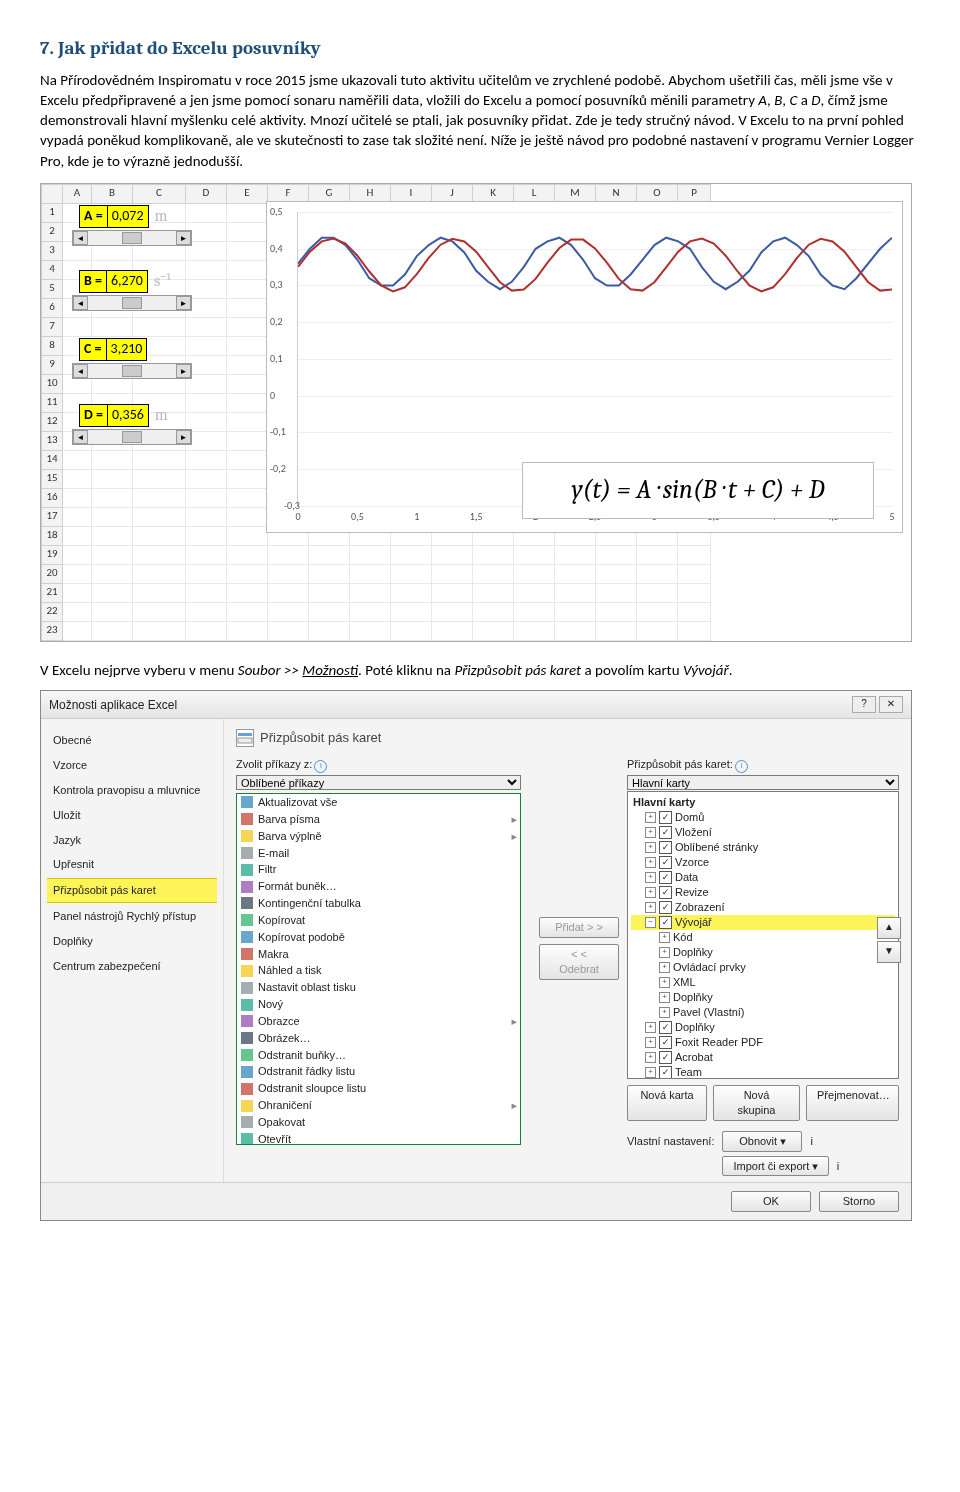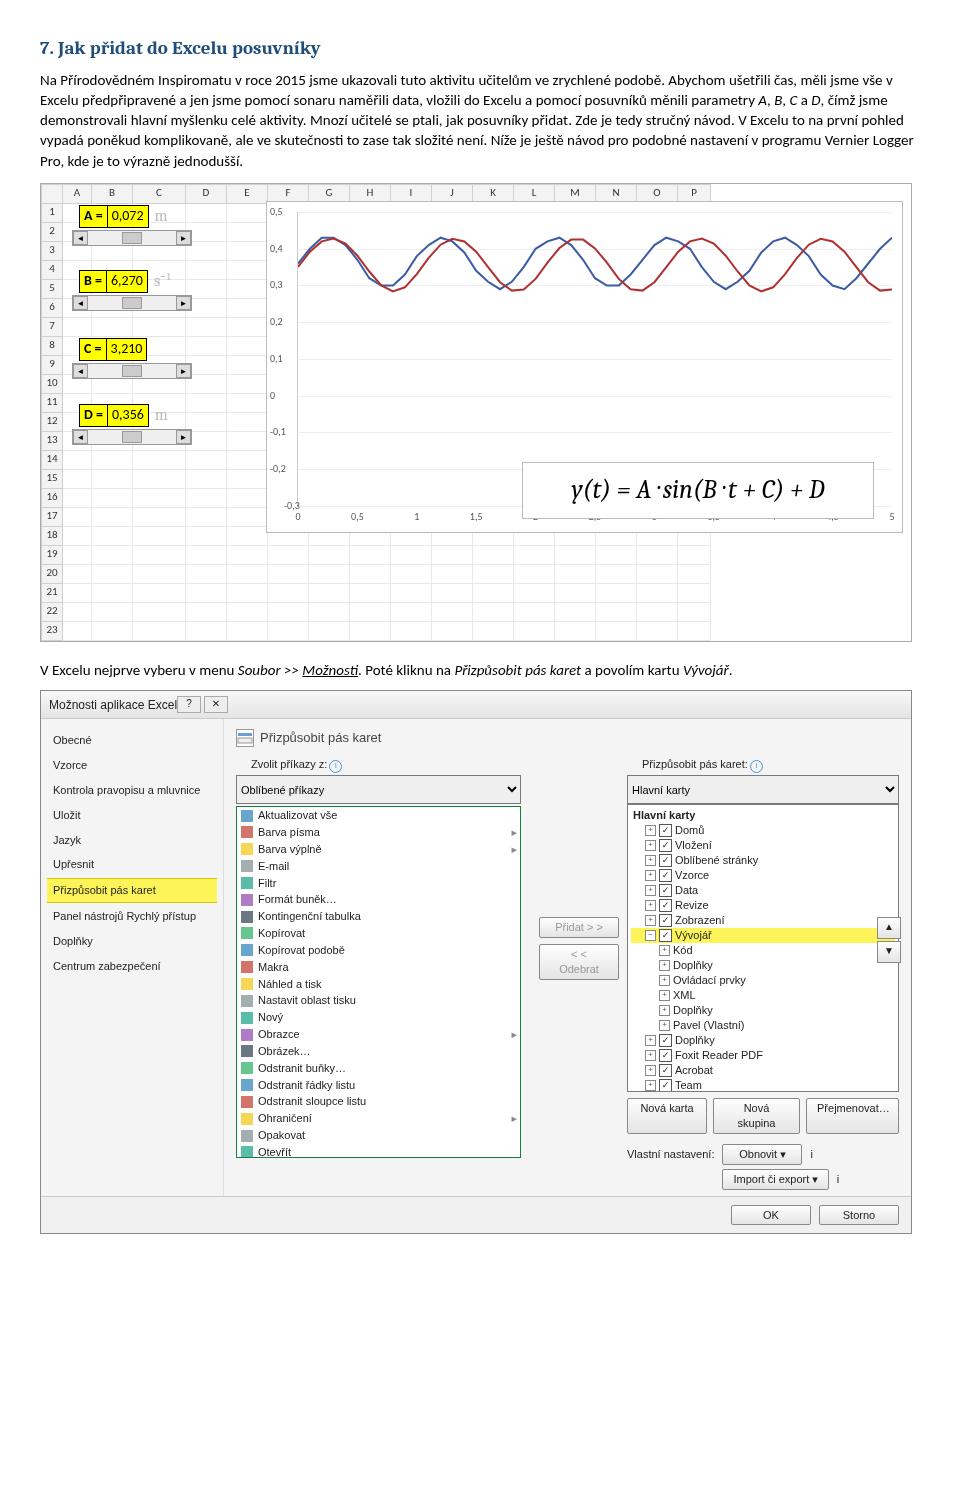--- a/index.html
+++ b/index.html
@@ -79,36 +79,36 @@
   }
 
   
   .dialog-shot {
     width:870px; border:1px solid #888; background:#f4f4f4;
     font-size:11px; font-family:"Segoe UI",Tahoma,sans-serif; color:#222;
     margin-top:10px; position:relative;
   }
   .dlg-title {
     background:linear-gradient(#f8f8f8,#e4e4e4); padding:5px 8px; font-size:12px;
-    border-bottom:1px solid #ccc; display:flex; justify-content:flex-start; align-items:center;
+    border-bottom:1px solid #ccc; display:flex; justify-content:space-between; align-items:center;
   }
   .dlg-title .winbtn {display:flex; gap:3px;}
   .dlg-title .winbtn span{width:22px;height:15px;border:1px solid #aaa;background:#eee;font-size:10px;text-align:center;line-height:14px;}
   .dlg-body {display:flex;}
   .cat-list {width:170px; padding:10px 6px; border-right:1px solid #ddd;}
   .cat-list div {padding:4px 6px; margin-bottom:2px; cursor:default;}
   .cat-list .sel {background:#fdf45a; border-top:1px solid #d6c800; border-bottom:1px solid #d6c800;}
   .right-pane {flex:1; padding:10px 12px 6px 12px;}
   .pane-title {display:flex; align-items:center; gap:6px; color:#444; font-size:13px; margin-bottom:10px;}
   .pane-title .ic{width:16px;height:16px;border:1px solid #999;background:#fff;}
   .cols {display:flex; gap:18px; align-items:flex-start;}
   .col-a{width:285px;} .col-b{width:70px;} .col-c{flex:1;}
-  .fld-lbl{font-size:11px; margin-bottom:2px;margin-left:15px;}
+  .fld-lbl{font-size:11px; margin-bottom:2px;}
   .fld-lbl .info{display:inline-block;width:11px;height:11px;border-radius:50%;border:1px solid #4a90d9;color:#4a90d9;font-size:8px;text-align:center;line-height:10px;margin-left:2px;}
-  select.combo {width:100%; font-size:11px; height:29px; border:1px solid #7a7a7a;}
+  select.combo {width:100%; font-size:11px; height:15px; border:1px solid #7a7a7a;}
   .listbox {border:1px solid #15803d; height:350px; overflow:auto; background:#fff; margin-top:2px;}
   .listbox .li{display:flex;align-items:center;gap:4px;padding:1px 3px;}
   .listbox .li .ic{width:14px;height:14px;flex:0 0 14px;}
   .tree{border:1px solid #7a7a7a;height:280px;background:#fff;padding:3px;overflow:auto;}
   .tree .node{display:flex;align-items:center;gap:3px;padding:0; line-height:15px;}
   .tree .exp{width:9px;height:9px;border:1px solid #888;background:#fff;font-size:8px;text-align:center;line-height:8px;color:#555;}
   .tree .chk{width:11px;height:11px;border:1px solid #555;background:#fff;font-size:9px;text-align:center;line-height:10px;color:#222;}
   .tree .sel{background:#fdf45a;}
   .btn{border:1px solid #888;background:linear-gradient(#fefefe,#e4e4e4);padding:2px 10px;font-size:11px;border-radius:2px;min-width:58px;text-align:center;}
   .btn.dis{color:#999;}

